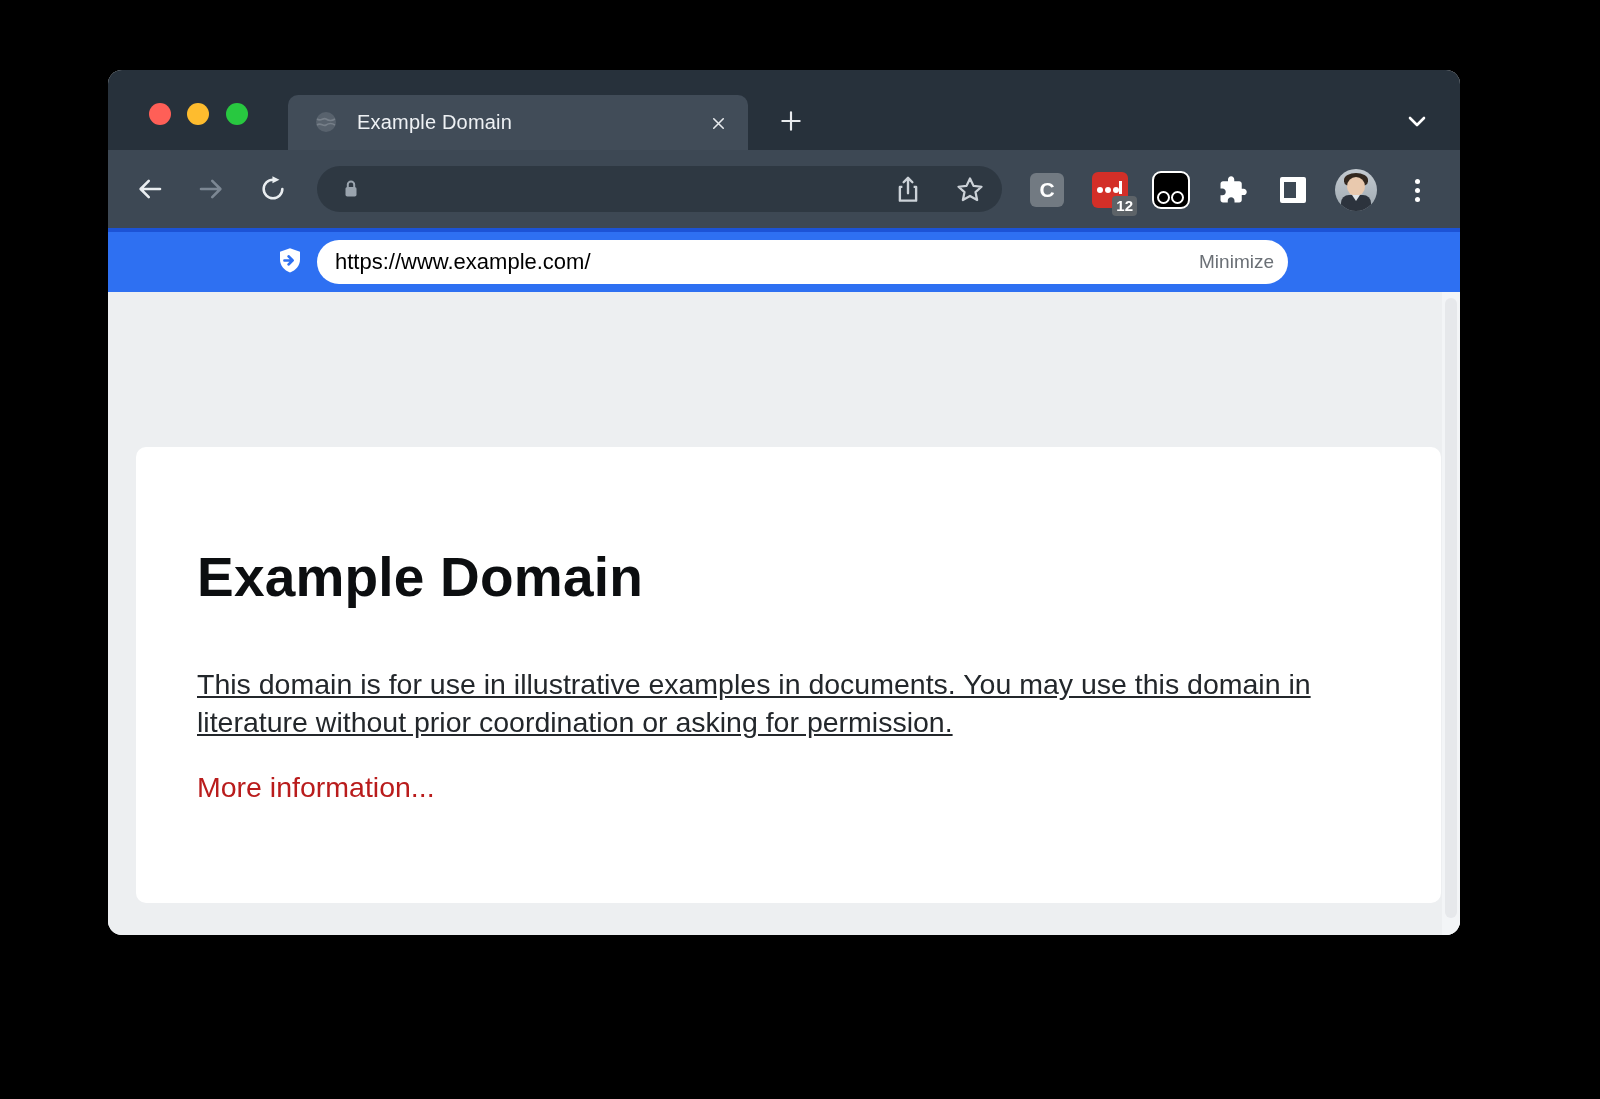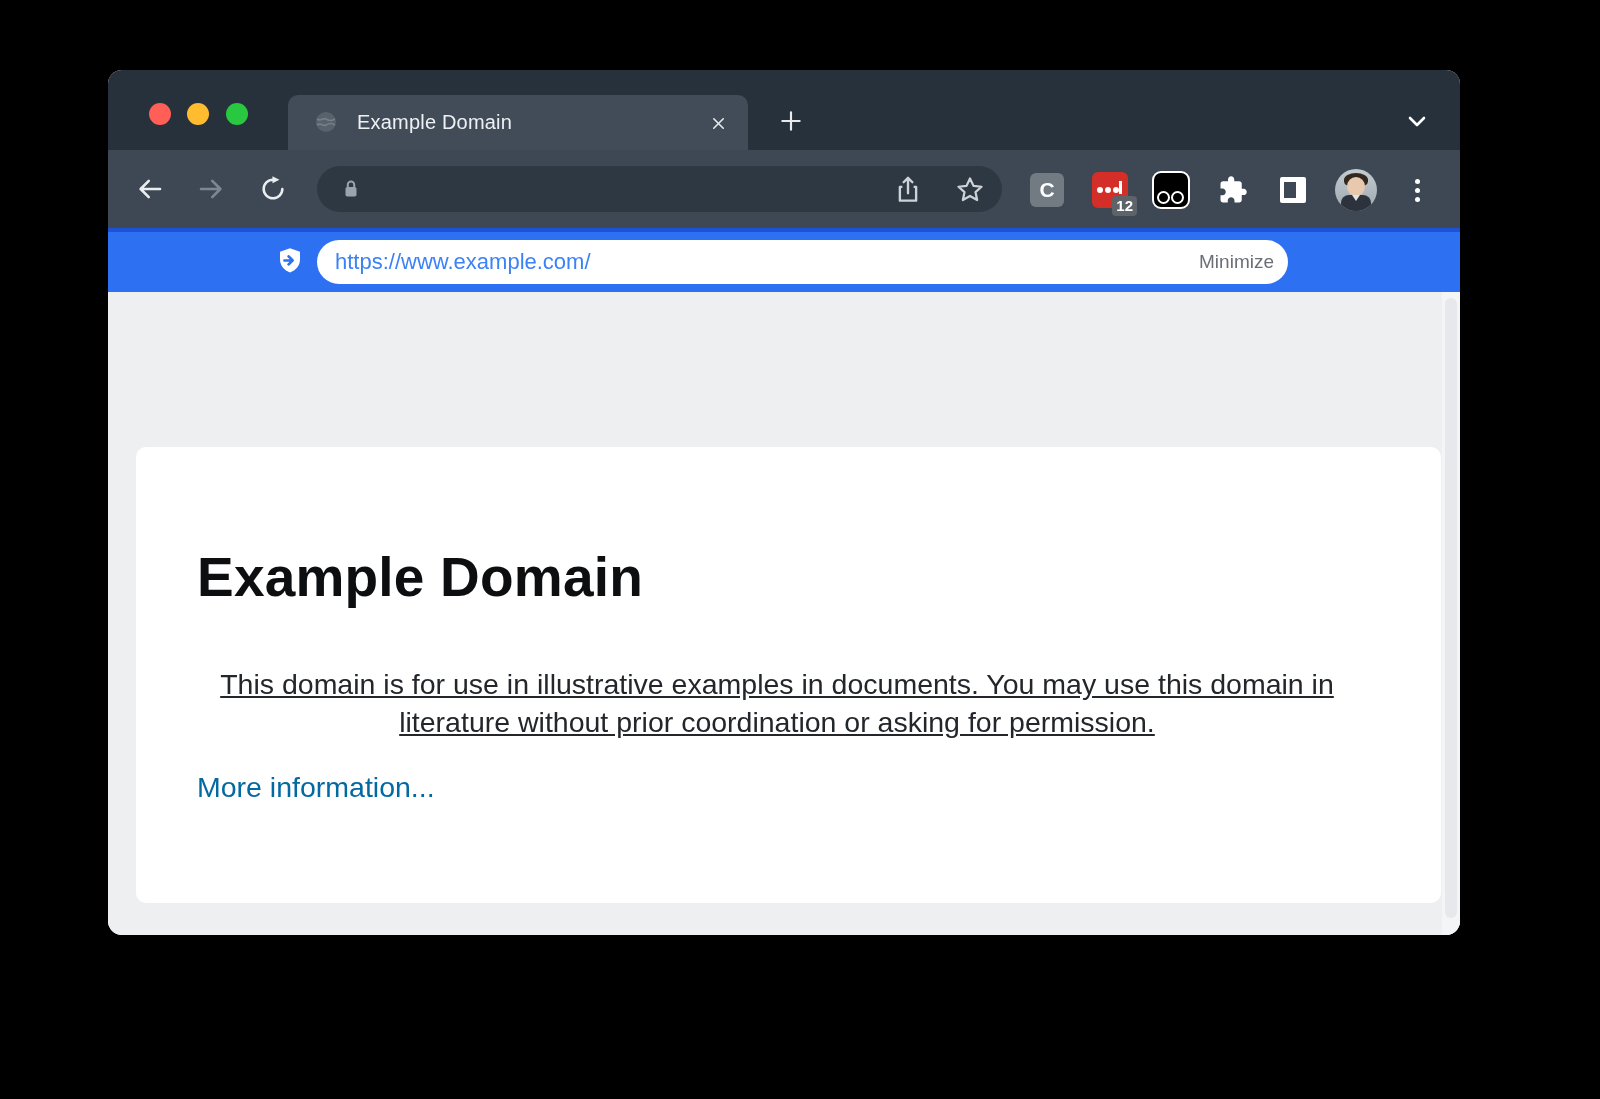--- a/index.html
+++ b/index.html
@@ -1,17 +1,17 @@
 <!DOCTYPE html>
 <html><head>
 <meta charset="utf-8">
 <style>
   html,body{margin:0;padding:0;background:#000;}
   .canvas{position:relative;width:1600px;height:1099px;background:#000;overflow:hidden;
-          font-family:"Liberation Sans","DejaVu Sans",sans-serif;text-align:center;}
+          font-family:"Liberation Sans","DejaVu Sans",sans-serif;}
   .window{position:absolute;left:108px;top:70px;width:1352px;height:865px;border-radius:14px;
           overflow:hidden;background:#edeff1;}
 
   
   .tabstrip{position:absolute;left:0;top:0;width:100%;height:80px;background:#27313b;}
   .traffic{position:absolute;top:33px;width:22px;height:22px;border-radius:50%;}
   .t-red{left:41px;background:#ff5f57;}
   .t-yellow{left:79px;background:#febc2e;}
   .t-green{left:118px;background:#28c840;}
   .tab{position:absolute;left:180px;top:25px;width:460px;height:55px;background:#414c58;
@@ -71,32 +71,32 @@
          align-items:center;justify-content:center;gap:4px;}
   .kebab i{width:5px;height:5px;border-radius:50%;background:#fff;}
 
   
   .banner{position:absolute;left:0;top:158px;width:100%;height:64px;background:#2e70f2;
           border-top:4px solid #1c53d6;box-sizing:border-box;}
   .shield{position:absolute;left:167px;top:14px;width:30px;height:30px;}
   .banner-input{position:absolute;left:209px;top:8px;width:971px;height:44px;background:#fff;
           border-radius:22px;display:flex;align-items:center;}
   .banner-url{position:absolute;left:18px;top:0;height:44px;display:flex;align-items:center;
-          color:#3b82f6;font-size:22px;}
+          color:#000000;font-size:22px;}
   .banner-min{position:absolute;right:14px;top:0;height:44px;display:flex;align-items:center;
           color:#6b7076;font-size:19px;}
 
   
   .page{position:absolute;left:0;top:222px;width:100%;height:643px;background:#edeff1;}
   .scroll-track{position:absolute;right:0;top:0;width:18px;height:100%;background:#f3f5f7;}
   .scroll-thumb{position:absolute;right:3px;top:6px;width:12px;height:620px;border-radius:6px;background:#e6e8eb;}
   .card{position:absolute;left:28px;top:155px;width:1305px;height:456px;background:#fff;border-radius:10px;}
   .h1{position:absolute;left:61px;top:98px;font-size:55px;font-weight:bold;color:#0c0e10;letter-spacing:.2px;}
   .para{position:absolute;left:61px;top:218px;width:1160px;font-size:28.5px;line-height:38px;color:#23272b;text-decoration:underline;}
-  .link{position:absolute;left:61px;top:324px;font-size:28.5px;color:#0369a1;text-decoration:none;}
+  .link{position:absolute;left:61px;top:324px;font-size:28.5px;color:#b91c1c;text-decoration:none;}
 </style>
 </head>
 <body>
 
 <div class="canvas">
   <div class="window">
 
     <div class="tabstrip">
       <div class="traffic t-red"></div>
       <div class="traffic t-yellow"></div>

